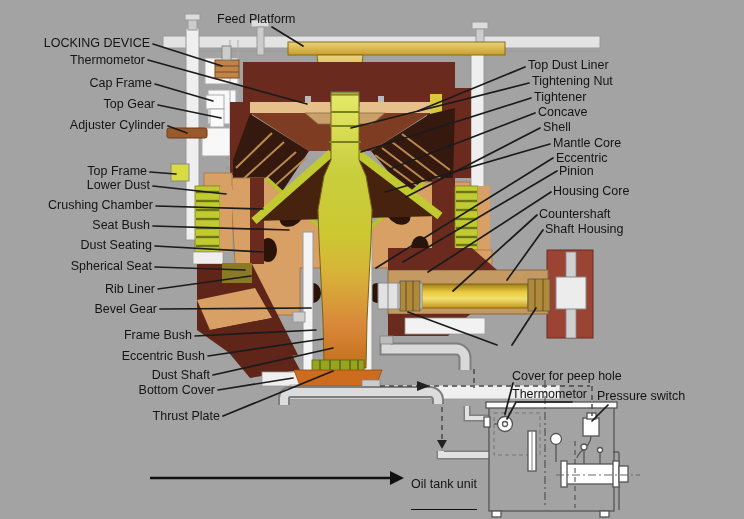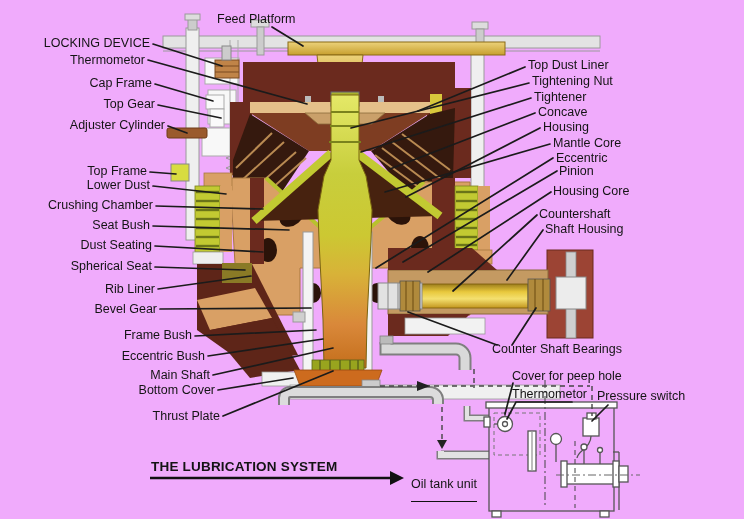--- a/index.html
+++ b/index.html
@@ -1,21 +1,21 @@
 <!DOCTYPE html>
 <html><head>
 <meta charset="utf-8">
 <style>
   html,body{margin:0;padding:0;background:#fff;}
-  #stage{position:relative;width:744px;height:519px;background:#f0abfc;overflow:hidden;
+  #stage{position:relative;width:744px;height:519px;background:#a3a3a3;overflow:hidden;
          font-family:"Liberation Sans",sans-serif;}
   #art{position:absolute;left:0;top:0;}
   .lb{position:absolute;font:12.5px/1.05 "Liberation Sans",sans-serif;color:#141414;white-space:nowrap;}
   .hd{font-weight:bold;font-size:13.5px;letter-spacing:.2px;}
-  .ul{border-bottom:1.6px solid #111;padding-bottom:10px;}
+  .ul{border-bottom:1.6px solid #111;padding-bottom:18px;}
 </style>
 </head>
 <body>
 
 <div id="stage">
 
 <svg id="art" width="744" height="519" viewBox="0 0 744 519">
   <defs>
     <linearGradient id="gShaft" x1="0" y1="95" x2="0" y2="375" gradientUnits="userSpaceOnUse">
       <stop offset="0" stop-color="#e4e868"></stop>
@@ -313,35 +313,33 @@
 <div class="lb" style="right:597px;top:165px">Top Frame</div>
 <div class="lb" style="right:594px;top:179px">Lower Dust</div>
 <div class="lb" style="right:591px;top:199px">Crushing Chamber</div>
 <div class="lb" style="right:594px;top:219px">Seat Bush</div>
 <div class="lb" style="right:592px;top:239px">Dust Seating</div>
 <div class="lb" style="right:592px;top:260px">Spherical Seat</div>
 <div class="lb" style="right:589px;top:283px">Rib Liner</div>
 <div class="lb" style="right:587px;top:303px">Bevel Gear</div>
 <div class="lb" style="right:552px;top:329px">Frame Bush</div>
 <div class="lb" style="right:539px;top:350px">Eccentric Bush</div>
-<div class="lb" style="right:534px;top:369px">Main Shaft</div>
+<div class="lb" style="right:534px;top:369px">Dust Shaft</div>
 <div class="lb" style="right:529px;top:384px">Bottom Cover</div>
 <div class="lb" style="right:524px;top:410px">Thrust Plate</div>
 
 <div class="lb" style="left:528px;top:59px">Top Dust Liner</div>
 <div class="lb" style="left:532px;top:75px">Tightening Nut</div>
 <div class="lb" style="left:534px;top:91px">Tightener</div>
 <div class="lb" style="left:538px;top:106px">Concave</div>
-<div class="lb" style="left:543px;top:121px">Housing</div>
+<div class="lb" style="left:543px;top:121px">Shell</div>
 <div class="lb" style="left:553px;top:137px">Mantle Core</div>
 <div class="lb" style="left:556px;top:152px">Eccentric</div>
 <div class="lb" style="left:559px;top:165px">Pinion</div>
 <div class="lb" style="left:553px;top:185px">Housing Core</div>
 <div class="lb" style="left:539px;top:208px">Countershaft</div>
 <div class="lb" style="left:545px;top:223px">Shaft Housing</div>
-<div class="lb" style="left:492px;top:343px">Counter Shaft Bearings</div>
 <div class="lb" style="left:512px;top:370px">Cover for peep hole</div>
 <div class="lb" style="left:512px;top:388px">Thermometor</div>
 <div class="lb" style="left:597px;top:390px">Pressure switch</div>
-<div class="lb hd" style="left:151px;top:460px">THE LUBRICATION SYSTEM</div>
 <div class="lb ul" style="left:411px;top:478px">Oil tank unit</div>
 
 </div>
 
 </body></html>

